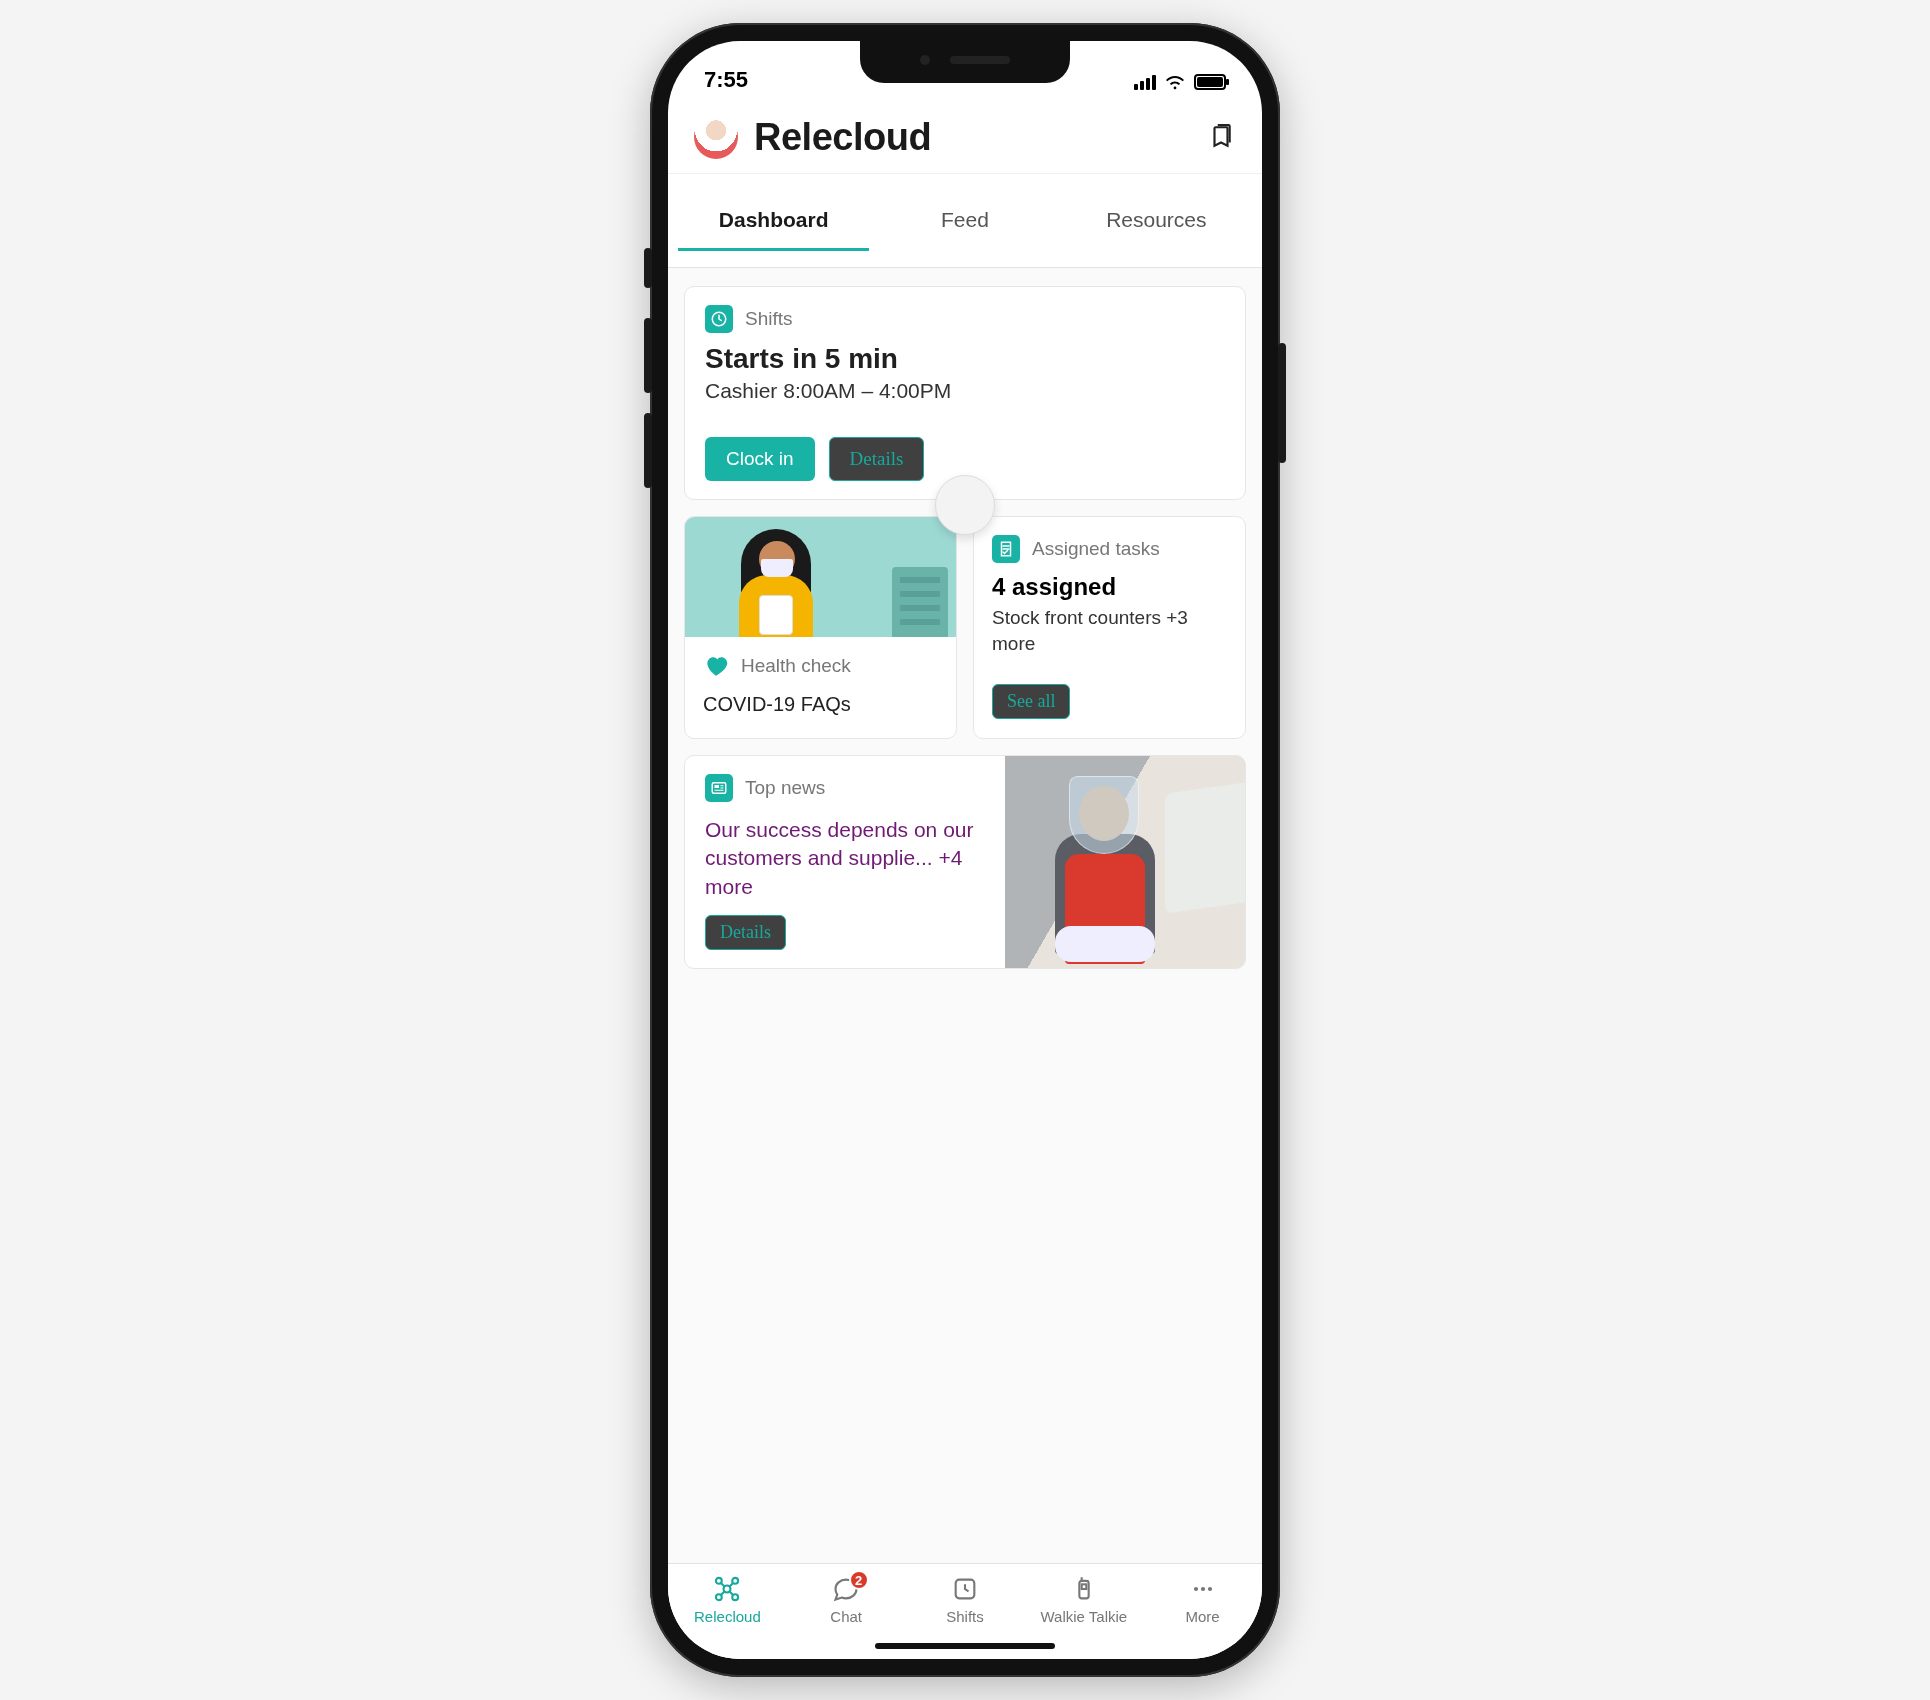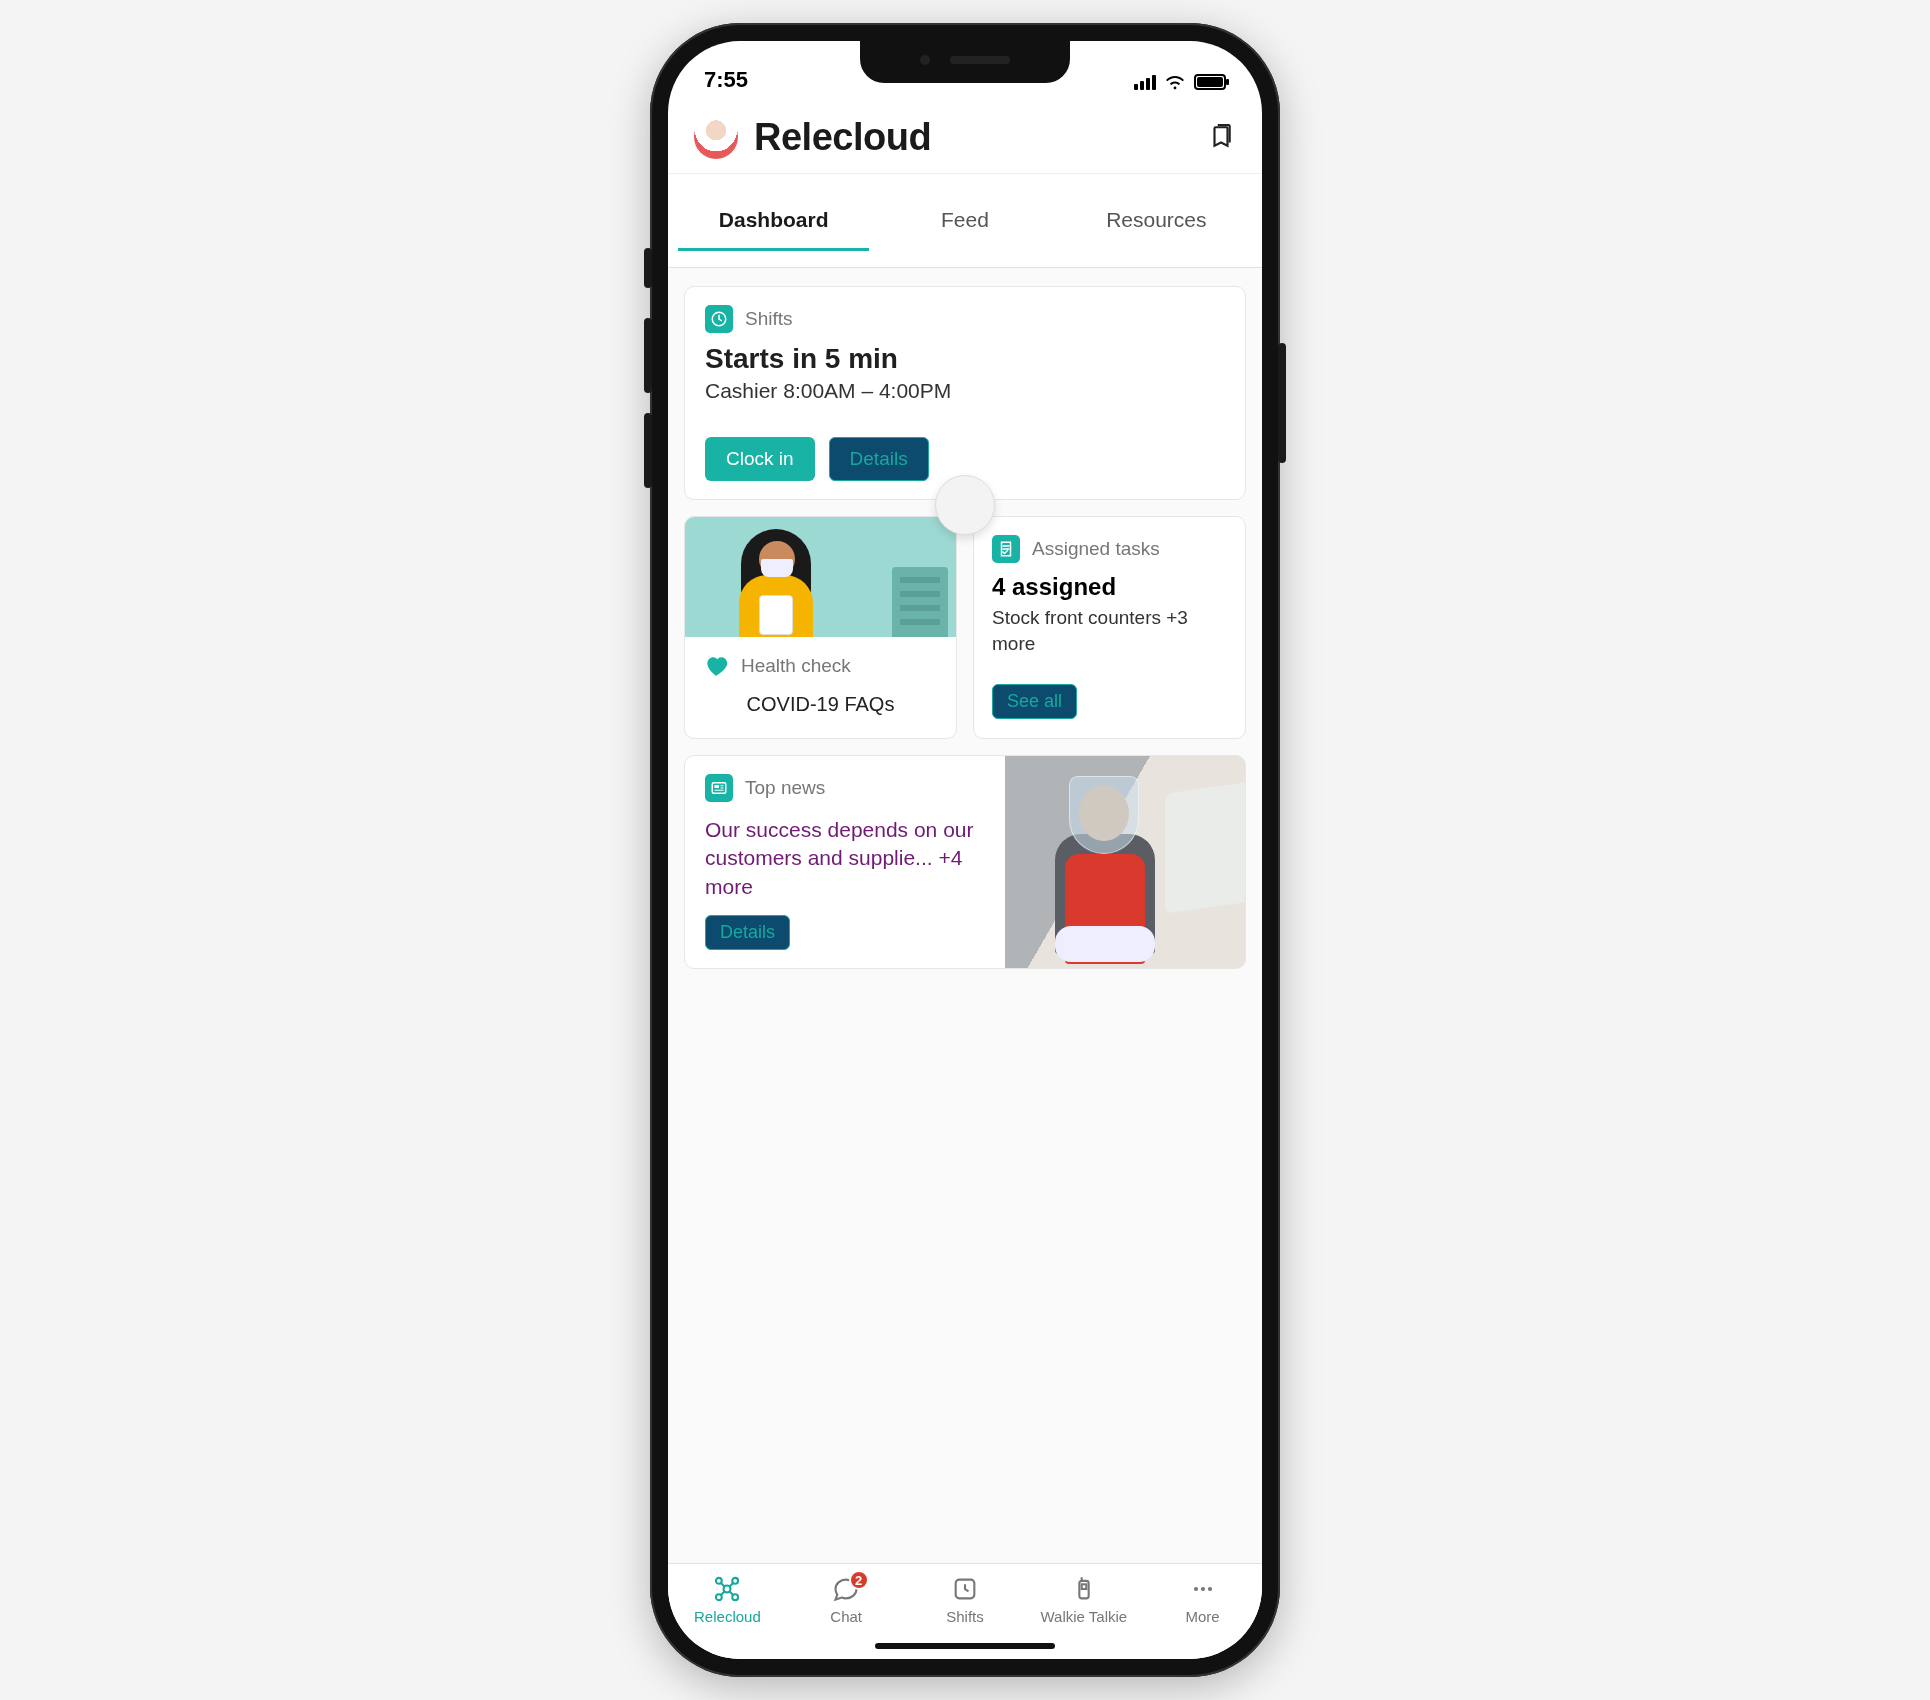--- a/index.html
+++ b/index.html
@@ -154,21 +154,21 @@
   .btn-row { display:flex; gap:14px; }
   .btn {
     padding:10px 20px;
     border-radius:6px;
     font-size:19px;
     font-weight:500;
     cursor:pointer;
     border:1.5px solid transparent;
   }
   .btn-primary { background:#19b3a6; color:#fff; }
-  .btn-outline { background:#0c4a6e; color:#18a89c; border-color:#18a89c; }
+  .btn-outline { background:#404040; color:#18a89c; border-color:#18a89c;font-family:Liberation Serif, serif; }
   .btn-sm { padding:6px 14px; font-size:18px; }
 
   .row2 { display:flex; gap:16px; }
   .row2 .card { flex:1; padding:0; overflow:hidden; }
   .health-illus {
     height:120px;
     background: linear-gradient(180deg, #9dd9d3 0%, #9dd9d3 100%);
     position:relative;
     overflow:hidden;
   }
@@ -180,21 +180,21 @@
   .illus-mask { position:absolute; top:34px; left:46px; width:32px; height:18px; background:#eef; border-radius:2px 2px 8px 8px; }
   .illus-body { position:absolute; top:50px; left:24px; width:74px; height:80px; background:#f4b400; border-radius:28px 28px 6px 6px; }
   .illus-paper { position:absolute; top:70px; left:44px; width:34px; height:40px; background:#fff; border-radius:4px; border:1px solid #ddd; }
   .illus-bld { position:absolute; right:8px; bottom:0; width:56px; height:70px; background:#6ab3a9; border-radius:4px 4px 0 0; }
   .illus-bld::before { content:""; position:absolute; left:8px; top:10px; width:40px; height:50px;
     background: repeating-linear-gradient(#5aa098 0 6px, transparent 6px 14px); }
   .health-body { padding:16px 18px 22px; }
   .health-head { display:flex; align-items:center; gap:12px; margin-bottom:14px; }
   .heart-icon { color:#19b3a6; width:26px; height:26px; }
   .heart-icon svg { fill:#19b3a6; width:26px; height:26px; }
-  .health-title { font-size:20px; color:#222; font-weight:500;text-align:center; }
+  .health-title { font-size:20px; color:#222; font-weight:500; }
 
   .tasks-body { padding:18px; }
   .tasks-title { font-size:24px; font-weight:700; color:#000000; margin-bottom:4px;}
   .tasks-sub { font-size:19px; color:#333; margin-bottom:28px; line-height:1.35; }
 
   .news-card { display:flex; padding:0; overflow:hidden; }
   .news-left { flex:1; padding:18px 18px 18px 20px; }
   .news-head { display:flex; align-items:center; gap:12px; margin-bottom:14px; }
   .news-text { font-size:21px; color:#701a75; line-height:1.35; margin-bottom:14px; }
   .news-img {

